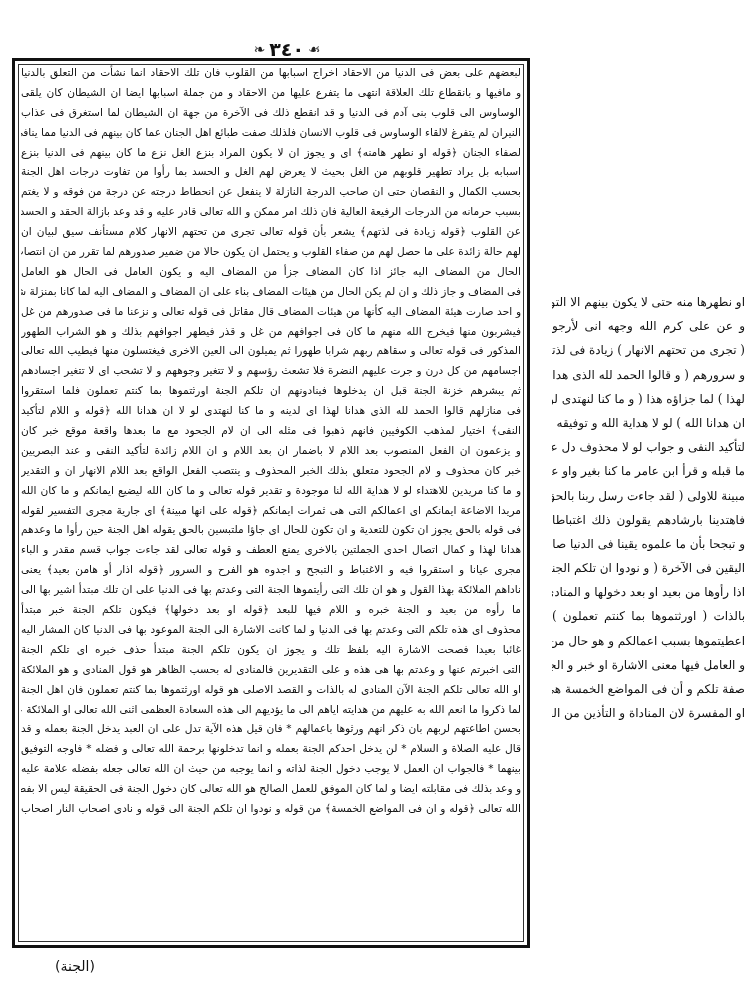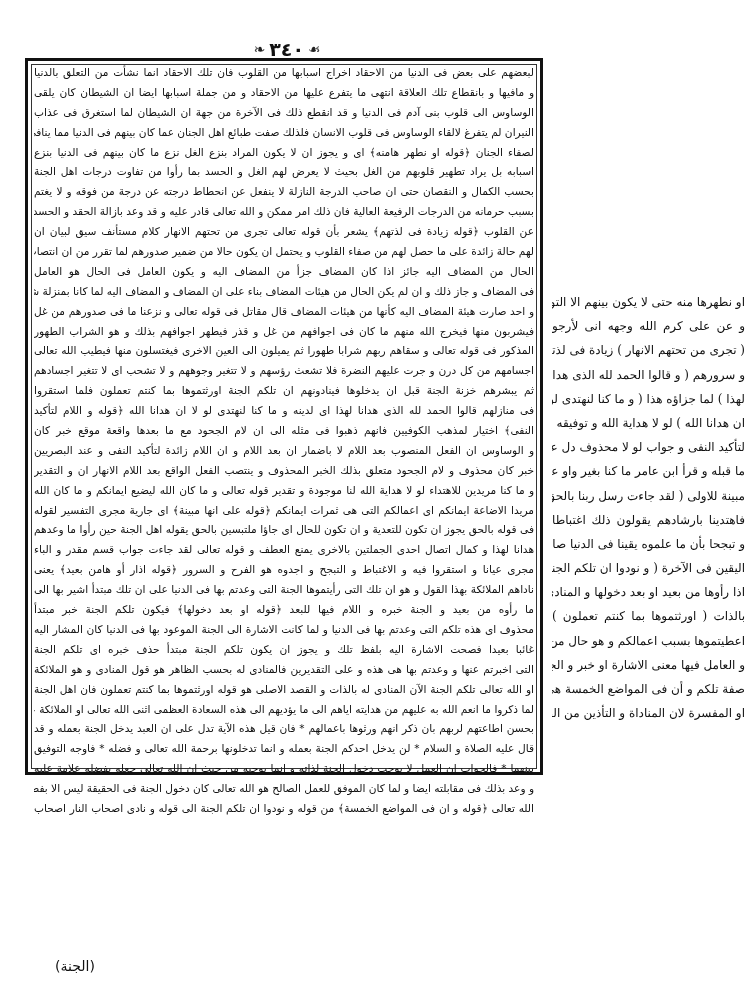--- a/index.html
+++ b/index.html
@@ -2,21 +2,21 @@
 <html><head>
 <meta charset="utf-8">
 <style>
   html, body { margin: 0; padding: 0; background: #ffffff; }
   body { width: 750px; height: 993px; position: relative; overflow: hidden;
          font-family: "DejaVu Sans", sans-serif; color: #111; }
   .page-header { position: absolute; left: 232px; top: 38px; width: 110px; height: 22px;
                  display: flex; align-items: center; justify-content: center; gap: 4px; }
   .page-header .orn { font-size: 14px; color: #222; line-height: 1; }
   .page-header .num { font-size: 19px; font-weight: bold; direction: rtl; }
-  .frame { position: absolute; left: 25px; top: 58px; width: 518px; height: 717px;
+  .frame { position: absolute; left: 12px; top: 58px; width: 518px; height: 890px;
            border: 3px solid #111; box-sizing: border-box; }
   .frame-inner { position: absolute; left: 3px; top: 3px; right: 3px; bottom: 3px;
                  border: 1px solid #333; }
   .main-text { position: absolute; left: 6px; right: 6px; top: 2px; direction: rtl;
                font-family: "DejaVu Sans", sans-serif; font-size: 10.6px; line-height: 19.9px; }
   .main-text .line { display: block; white-space: nowrap; text-align: justify;
                      text-align-last: justify; overflow: hidden; height: 19.9px; }
   .margin-col { position: absolute; left: 540px; top: 290px; width: 205px; direction: rtl;
                 font-family: "DejaVu Serif", serif; font-size: 12px; line-height: 24.2px; }
   .margin-col .line { display: block; white-space: nowrap; text-align: justify;
@@ -47,21 +47,21 @@
       <span class="line">لهم حالة زائدة على ما حصل لهم من صفاء القلوب و يحتمل ان يكون حالا من ضمير صدورهم لما تقرر من ان انتصاب</span>
       <span class="line">الحال من المضاف اليه جائز اذا كان المضاف جزأ من المضاف اليه و يكون العامل فى الحال هو العامل</span>
       <span class="line">فى المضاف و جاز ذلك و ان لم يكن الحال من هيئات المضاف بناء على ان المضاف و المضاف اليه لما كانا بمنزلة شئ</span>
       <span class="line">و احد صارت هيئة المضاف اليه كأنها من هيئات المضاف قال مقاتل فى قوله تعالى و نزعنا ما فى صدورهم من غل</span>
       <span class="line">فيشربون منها فيخرج الله منهم ما كان فى اجوافهم من غل و قذر فيطهر اجوافهم بذلك و هو الشراب الطهور</span>
       <span class="line">المذكور فى قوله تعالى و سقاهم ربهم شرابا طهورا ثم يميلون الى العين الاخرى فيغتسلون منها فيطيب الله تعالى</span>
       <span class="line">اجسامهم من كل درن و جرت عليهم النضرة فلا تشعث رؤسهم و لا تتغير وجوههم و لا تشحب اى لا تتغير اجسادهم</span>
       <span class="line">ثم يبشرهم خزنة الجنة قبل ان يدخلوها فينادونهم ان تلكم الجنة اورثتموها بما كنتم تعملون فلما استقروا</span>
       <span class="line">فى منازلهم قالوا الحمد لله الذى هدانا لهذا اى لدينه و ما كنا لنهتدى لو لا ان هدانا الله ﴿قوله و اللام لتأكيد</span>
       <span class="line">النفى﴾ اختيار لمذهب الكوفيين فانهم ذهبوا فى مثله الى ان لام الجحود مع ما بعدها واقعة موقع خبر كان</span>
-      <span class="line">و الوساوس ان الفعل المنصوب بعد اللام لا باضمار ان بعد اللام و ان اللام زائدة لتأكيد النفى و عند البصريين</span>
+      <span class="line">و يزعمون ان الفعل المنصوب بعد اللام لا باضمار ان بعد اللام و ان اللام زائدة لتأكيد النفى و عند البصريين</span>
       <span class="line">خبر كان محذوف و لام الجحود متعلق بذلك الخبر المحذوف و ينتصب الفعل الواقع بعد اللام الانهار ان و التقدير</span>
       <span class="line">و ما كنا مريدين للاهتداء لو لا هداية الله لنا موجودة و تقدير قوله تعالى و ما كان الله ليضيع ايمانكم و ما كان الله</span>
       <span class="line">مريدا الاضاعة ايمانكم اى اعمالكم التى هى ثمرات ايمانكم ﴿قوله على انها مبينة﴾ اى جارية مجرى التفسير لقوله</span>
       <span class="line">فى قوله بالحق يجوز ان تكون للتعدية و ان تكون للحال اى جاؤا ملتبسين بالحق يقوله اهل الجنة حين رأوا ما وعدهم</span>
       <span class="line">هدانا لهذا و كمال اتصال احدى الجملتين بالاخرى يمنع العطف و قوله تعالى لقد جاءت جواب قسم مقدر و الباء</span>
       <span class="line">مجرى عيانا و استقروا فيه و الاغتباط و التبجح و اجدوه هو الفرح و السرور ﴿قوله اذار أو هامن بعيد﴾ يعنى</span>
       <span class="line">ناداهم الملائكة بهذا القول و هو ان تلك التى رأيتموها الجنة التى وعدتم بها فى الدنيا على ان تلك مبتدأ اشير بها الى</span>
       <span class="line">ما رأوه من بعيد و الجنة خبره و اللام فيها للبعد ﴿قوله او بعد دخولها﴾ فيكون تلكم الجنة خبر مبتدأ</span>
       <span class="line">محذوف اى هذه تلكم التى وعدتم بها فى الدنيا و لما كانت الاشارة الى الجنة الموعود بها فى الدنيا كان المشار اليه</span>
       <span class="line">غائبا بعيدا فصحت الاشارة اليه بلفظ تلك و يجوز ان يكون تلكم الجنة مبتدأ حذف خبره اى تلكم الجنة</span>

